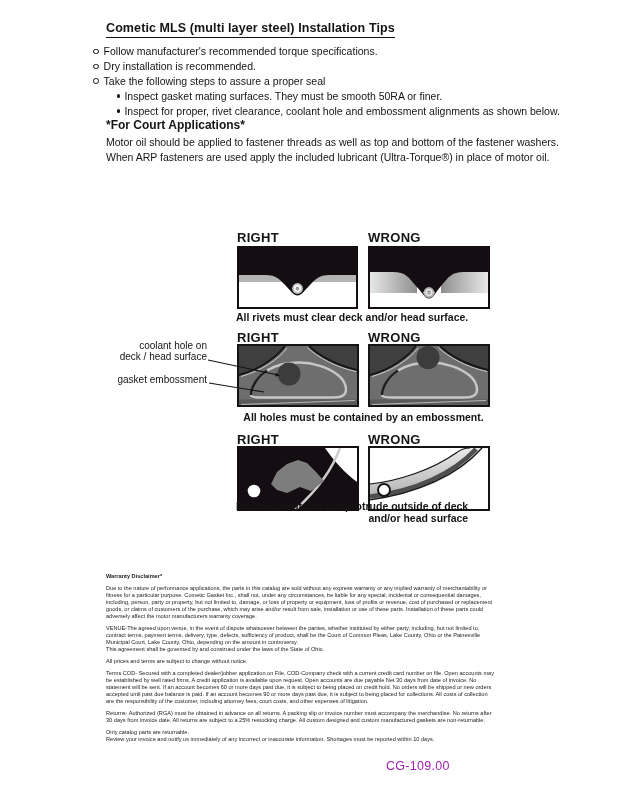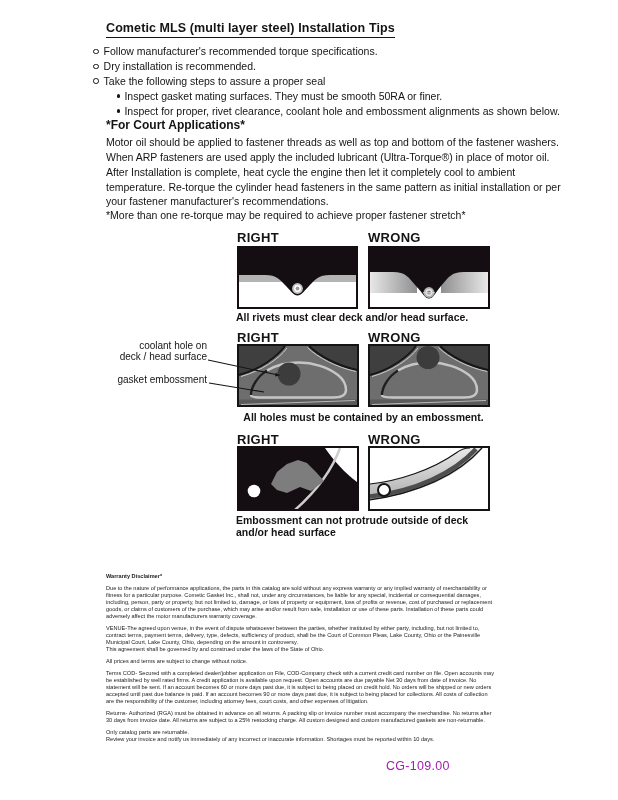--- a/index.html
+++ b/index.html
@@ -64,22 +64,20 @@
         <span>Inspect gasket mating surfaces.  They must be smooth 50RA or finer.</span>
       </div>
     <div class="tip sub">
         <span class="dot"></span>
         <span>Inspect for proper, rivet clearance, coolant hole and embossment alignments as shown below.</span>
       </div>
   </div>
 
   <div class="diesel-h">*For Court Applications*</div>
   <p class="para p1">Motor oil should be applied to fastener threads as well as top and bottom of the fastener washers. When ARP fasteners are used apply the included lubricant (Ultra-Torque®) in place of motor oil.</p>
-  <p class="para p2">After Installation is complete, heat cycle the engine then let it completely cool to ambient temperature. Re-torque the cylinder head fasteners in the same pattern as initial installation or per your fastener manufacturer's recommendations.</p>
-  <div class="note">*More than one re-torque may be required to achieve proper fastener stretch*</div>
 
   <div class="dg-label" style="left:237px;top:230px;">RIGHT</div>
   <div class="dg-label" style="left:368px;top:230px;">WRONG</div>
 
   <svg class="dg" style="left:237px;top:246px;" width="121" height="63" viewBox="0 0 121 63">
     <rect x="1" y="1" width="119" height="61" fill="#ffffff"></rect>
     <rect x="2" y="29" width="46" height="7" fill="#b4b4b4"></rect>
     <rect x="73" y="29" width="46" height="7" fill="#b4b4b4"></rect>
     <path d="M2,2 H119 V29 H93 C81,29 79,33 72,40 C66,46 64.5,49.5 60.5,49.5 C56.5,49.5 55,46 49,40 C42,33 40,29 28,29 H2 Z" fill="#140d12"></path>
     <circle cx="60.5" cy="42.5" r="5.4" fill="#c4c4c4"></circle>
@@ -182,21 +180,21 @@
     </defs>
     <rect x="1" y="1" width="120" height="63" fill="#ffffff"></rect>
     <path d="M2,38 C30,35 64,24 88,7 C93,3 97,2 102,2 H115 C92,30 50,48 2,54 Z" fill="url(#g3)"></path>
     <path d="M108,3 C86,27 48,45 2,50.5" stroke="#4e4e4e" stroke-width="4.5" fill="none"></path>
     <path d="M114,2 C90,29 49,47.5 2,53.8" stroke="#141414" stroke-width="1.3" fill="none"></path>
     <path d="M2,38 C30,35 64,24 88,7 C93,3 97,2 102,2" stroke="#141414" stroke-width="1.2" fill="none"></path>
     <circle cx="16" cy="44" r="6" fill="#ffffff" stroke="#141414" stroke-width="2"></circle>
     <rect x="1" y="1" width="120" height="63" fill="none" stroke="#141414" stroke-width="2"></rect>
   </svg>
 
-  <div class="cap" style="left:236px;top:514px;line-height:12px;">
+  <div class="cap" style="left:236px;top:500px;line-height:12px;text-align:right;">
     <div>Embossment can not protrude outside of deck</div>
     <div>and/or head surface</div>
   </div>
 
   <div class="legal">
     <p class="hd">Warranty Disclaimer*</p>
     <p>
       <span style="display:block">Due to the nature of performance applications, the parts in this catalog are sold without any express warranty or any implied warranty of merchantability or</span>
       <span style="display:block">fitness for a particular purpose.  Cometic Gasket Inc., shall not, under any circumstances, be liable for any special, incidental or consequential damages,</span>
       <span style="display:block">including, person, party or property, but not limited to, damage, or loss of property or equipment, loss of profits or revenue, cost of purchased or replacement</span>

